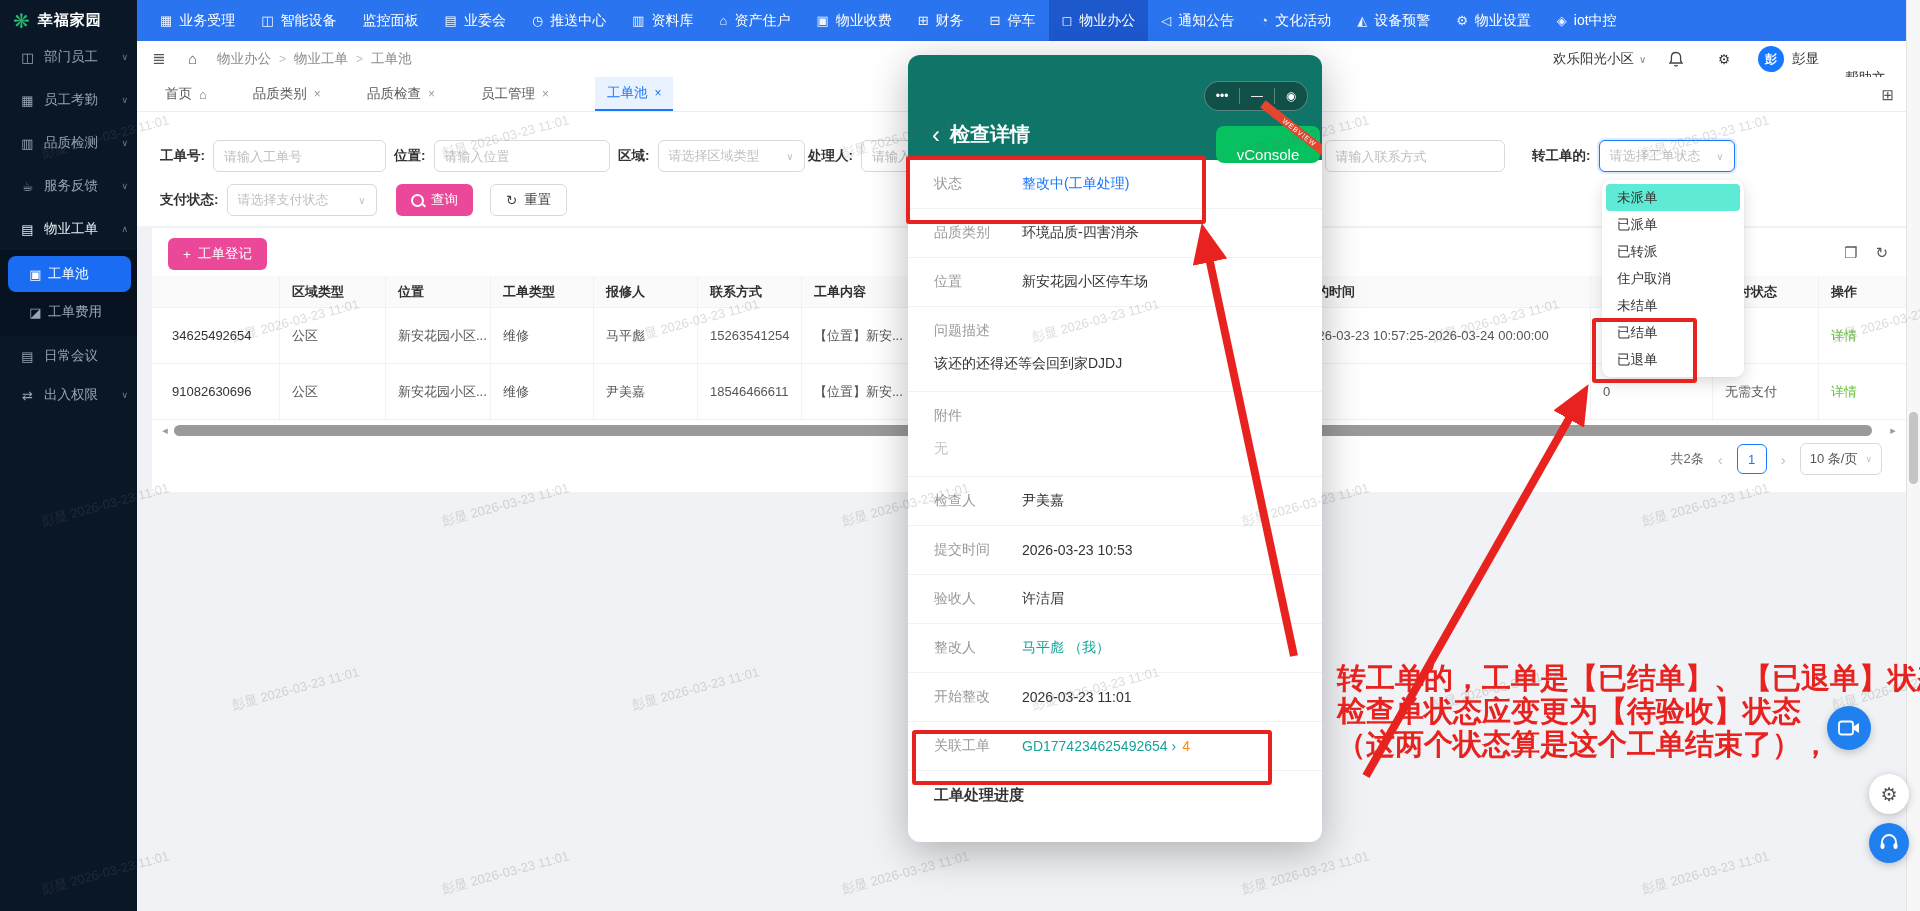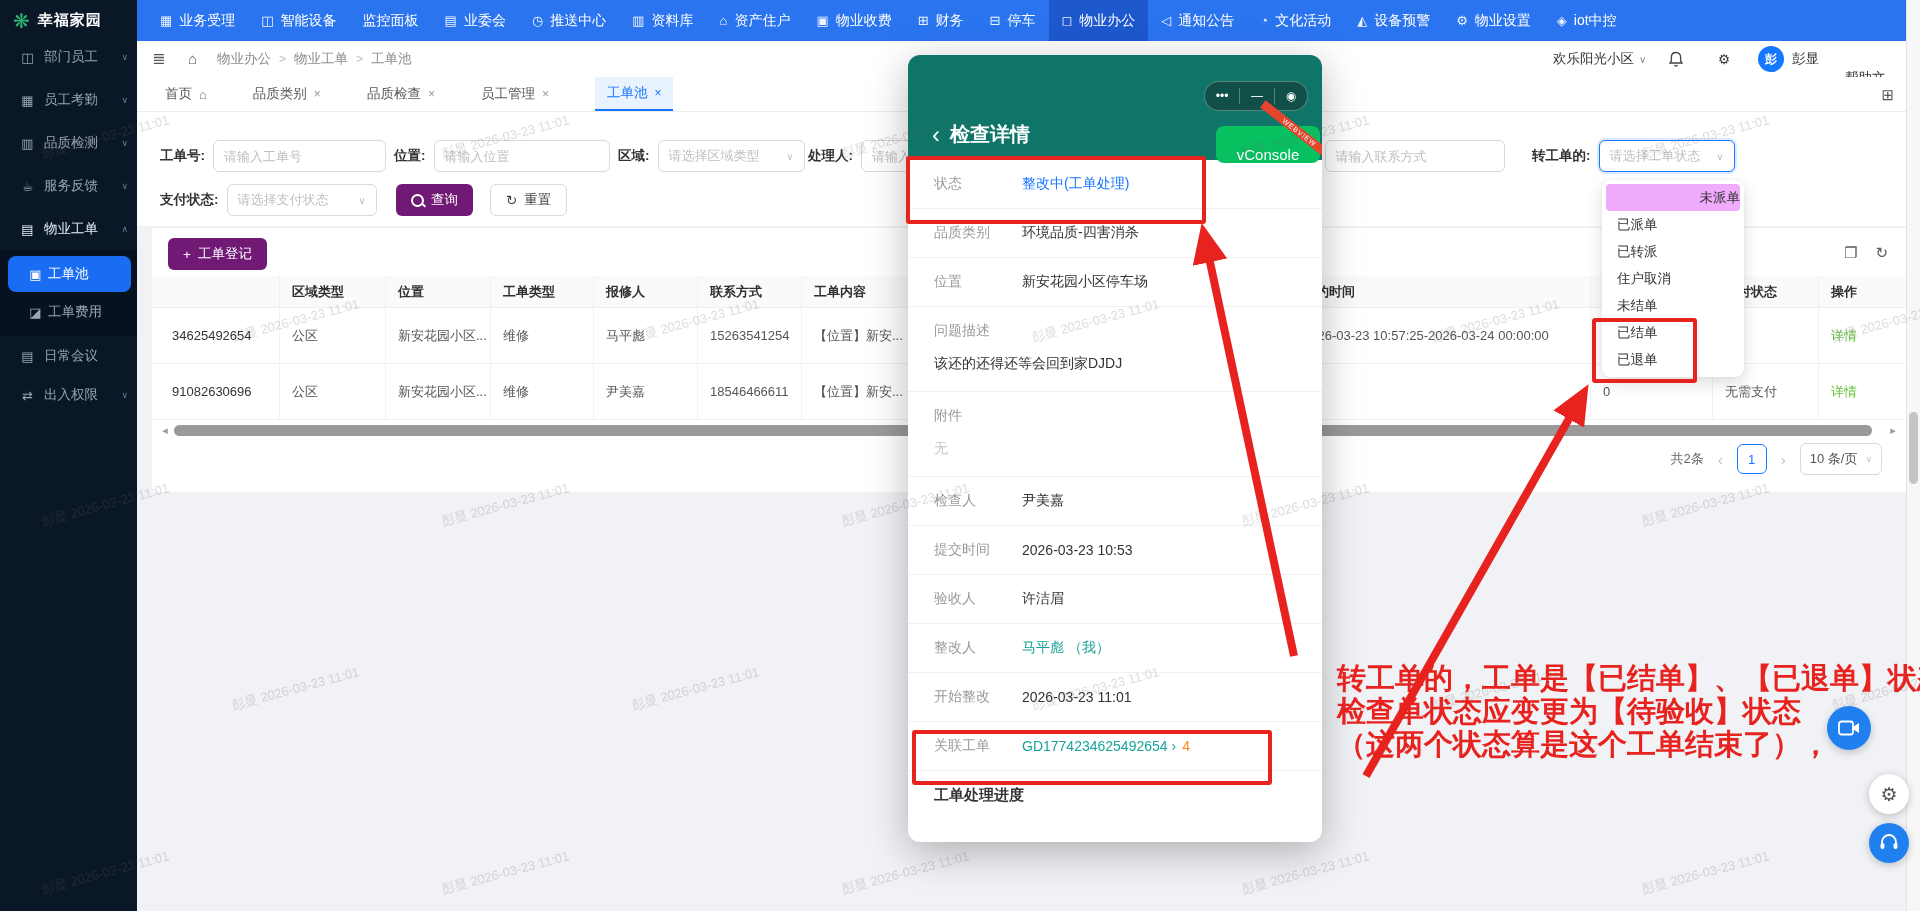--- a/index.html
+++ b/index.html
@@ -57,29 +57,29 @@
   #filtercard{position:absolute;left:137px;top:112px;width:1769px;height:114px;background:#fff;z-index:5;}
   .ff{position:absolute;display:flex;align-items:center;gap:8px;height:32px;}
   .flabel{font-size:13.5px;color:#333;font-weight:600;white-space:nowrap;}
   .finput,.fselect{height:32px;border:1px solid #d9d9d9;border-radius:6px;box-sizing:border-box;font-size:13px;background:#fff;}
   .finput{padding:0 10px;color:#333;outline:none;font-family:inherit;}
   .finput::placeholder{color:#bfbfbf;}
   .fselect{display:flex;align-items:center;justify-content:space-between;padding:0 10px;cursor:pointer;}
   .fselect .ph{color:#bfbfbf;}
   .fselect .caret{color:#bfbfbf;font-size:10px;}
   .fselect.focused{border-color:#1677ff;box-shadow:0 0 0 2px rgba(22,119,255,.15);}
-  .btn-primary{height:32px;padding:0 15px;background:#701a75;border:none;border-radius:6px;color:#fff;font-size:13.5px;display:flex;align-items:center;gap:7px;cursor:pointer;font-family:inherit;}
+  .btn-primary{height:32px;padding:0 15px;background:#ec4899;border:none;border-radius:6px;color:#fff;font-size:13.5px;display:flex;align-items:center;gap:7px;cursor:pointer;font-family:inherit;}
   .btn-plain{height:32px;padding:0 15px;background:#fff;border:1px solid #d9d9d9;border-radius:6px;color:#444;font-size:13.5px;display:flex;align-items:center;gap:7px;cursor:pointer;font-family:inherit;}
   .mag{position:relative;width:9px;height:9px;border:2px solid #fff;border-radius:50%;display:inline-block;}
   .mag::after{content:"";position:absolute;left:8px;top:8px;width:5px;height:2px;background:#fff;transform:rotate(45deg);}
 
   
   #dropdown{position:absolute;left:1602px;top:180px;width:142px;background:#fff;border-radius:8px;box-shadow:0 6px 16px rgba(0,0,0,.14),0 0 1px rgba(0,0,0,.15);padding:4px;box-sizing:border-box;z-index:60;}
   .opt{height:27px;line-height:27px;padding-left:11px;font-size:13.5px;color:#333;border-radius:4px;cursor:pointer;}
-  .opt.hovered{background:#f0abfc;text-align:right;}
+  .opt.hovered{background:#5eead4;}
 
   
   #tablecard{position:absolute;left:152px;top:228px;width:1754px;height:264px;background:#fff;z-index:5;}
   #register-btn{position:absolute;left:16px;top:10px;}
   #card-icons{position:absolute;right:18px;top:16px;display:flex;gap:18px;color:#595959;font-size:15px;}
   #card-icons span{cursor:pointer;}
   .thead{position:absolute;left:0;top:48px;width:1754px;height:32px;background:#fafafa;border-bottom:1px solid #f0f0f0;box-sizing:border-box;}
   .trow{position:absolute;left:0;width:1754px;height:56px;background:#fff;border-bottom:1px solid #f0f0f0;box-sizing:border-box;}
   .cell{position:absolute;top:0;height:100%;display:flex;align-items:center;padding:0 12px;box-sizing:border-box;font-size:13px;color:#555;border-left:1px solid #f2f2f2;overflow:hidden;white-space:nowrap;}
   .cell.first{border-left:none;}

